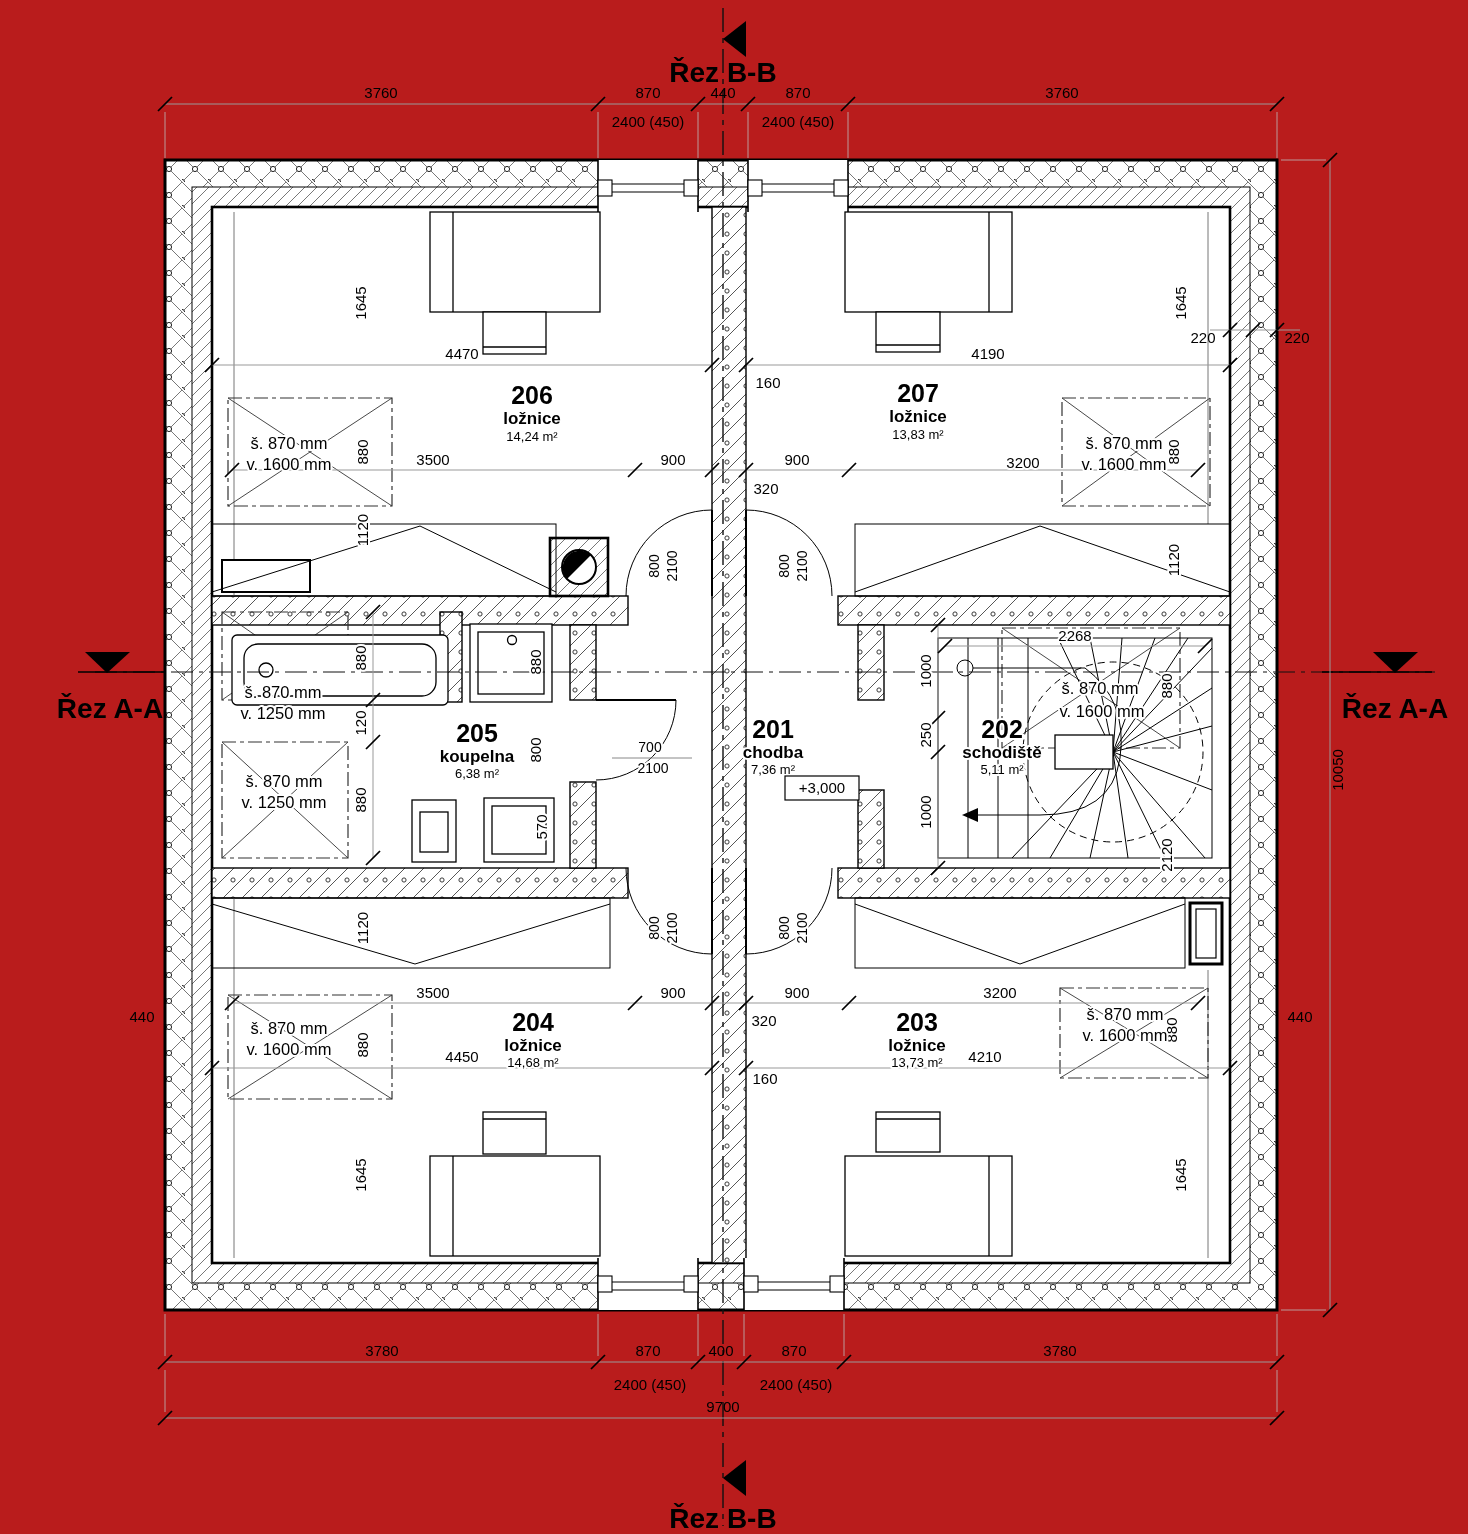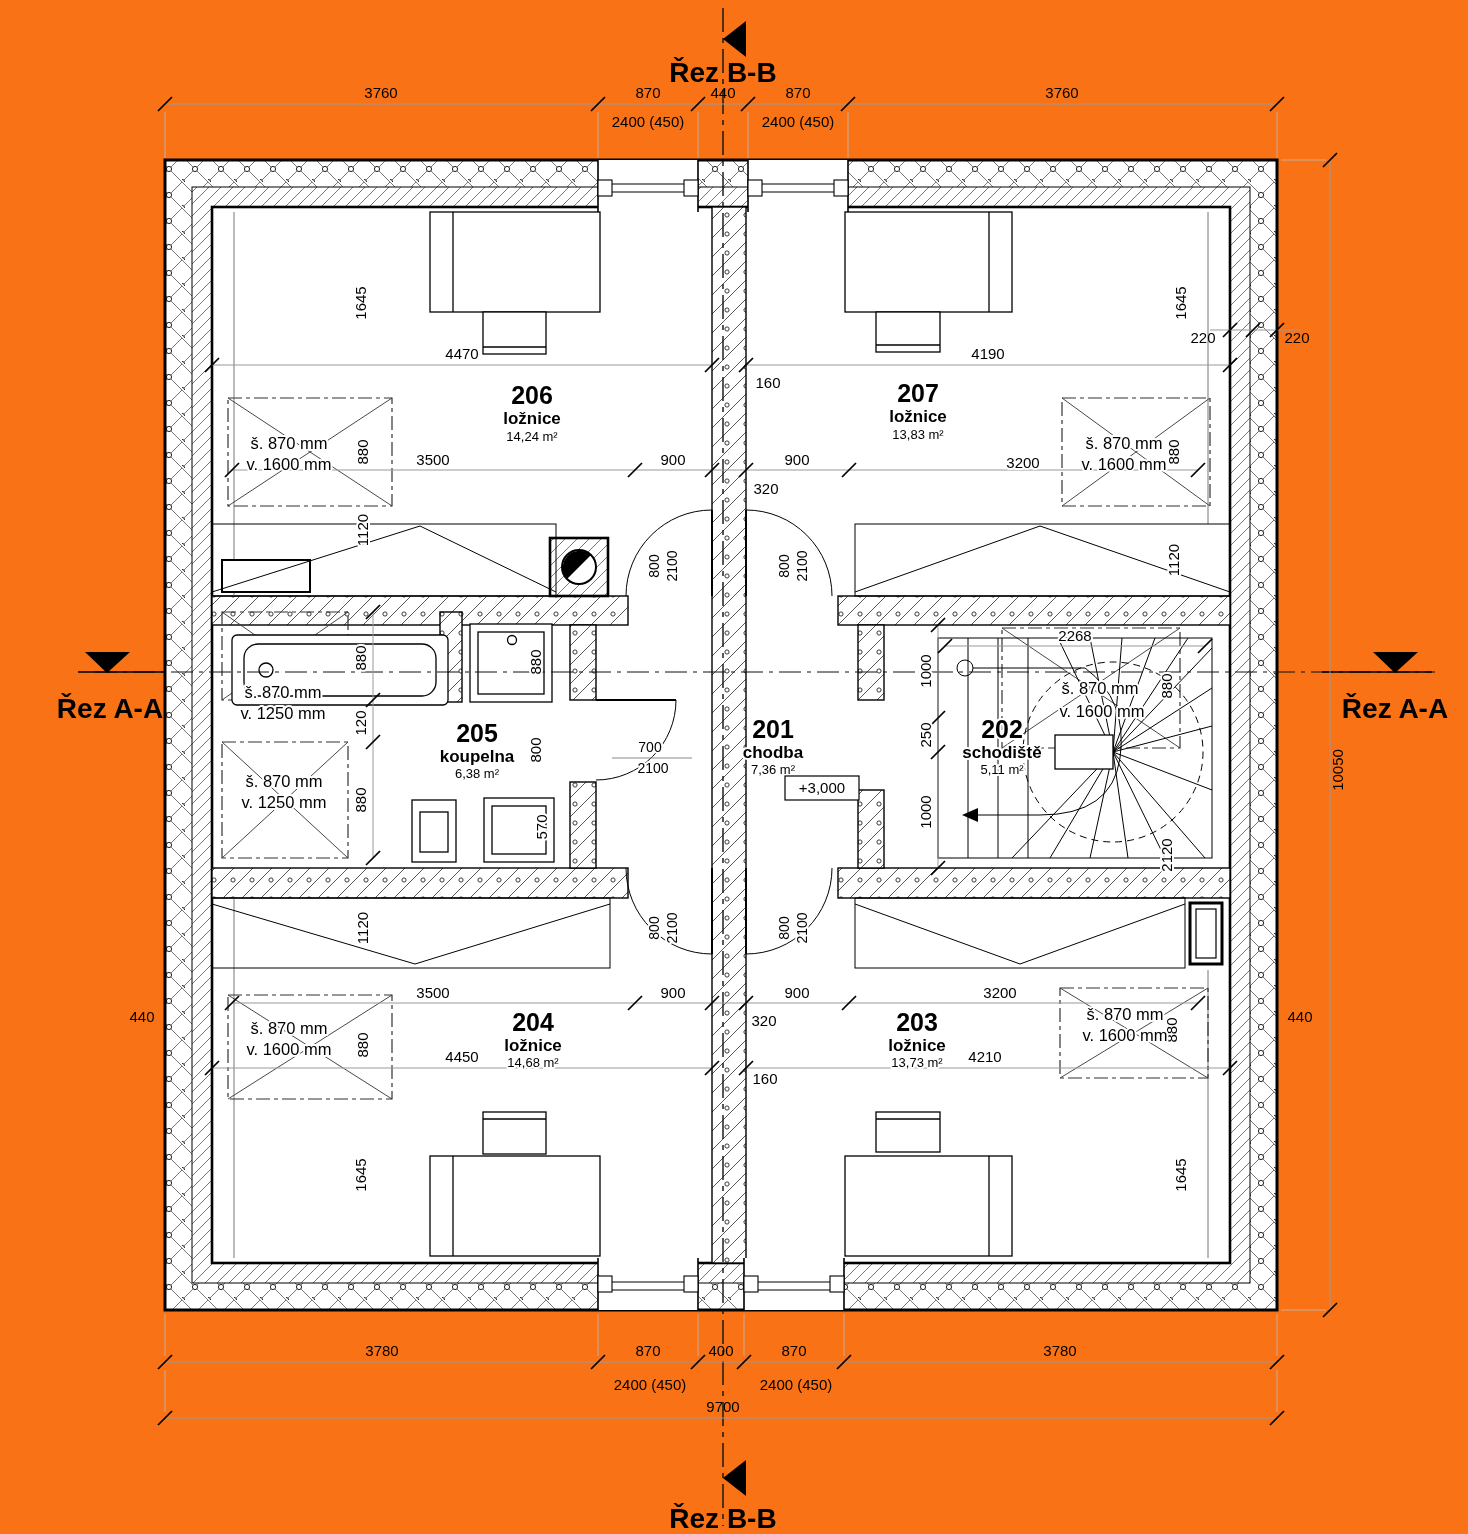--- a/index.html
+++ b/index.html
@@ -1,16 +1,16 @@
 <!DOCTYPE html>
 <html><head>
 <meta charset="utf-8">
 <style>
   html,body{margin:0;padding:0;background:#fff;}
-  .sheet{width:1468px;height:1534px;background:#f97316;position:relative;overflow:hidden;}
+  .sheet{width:1468px;height:1534px;background:#b91c1c;position:relative;overflow:hidden;}
   svg{display:block;}
   text{font-family:"Liberation Sans","DejaVu Sans",sans-serif;fill:#000;}
   .dim{font-size:15px;}
   .dimS{font-size:14px;}
   .win{font-size:16.5px;}
   .rnum{font-size:25px;font-weight:bold;}
   .rname{font-size:17px;font-weight:bold;}
   .rarea{font-size:13px;}
   .sec{font-size:28px;font-weight:bold;}
   .lvl{font-size:15px;}

